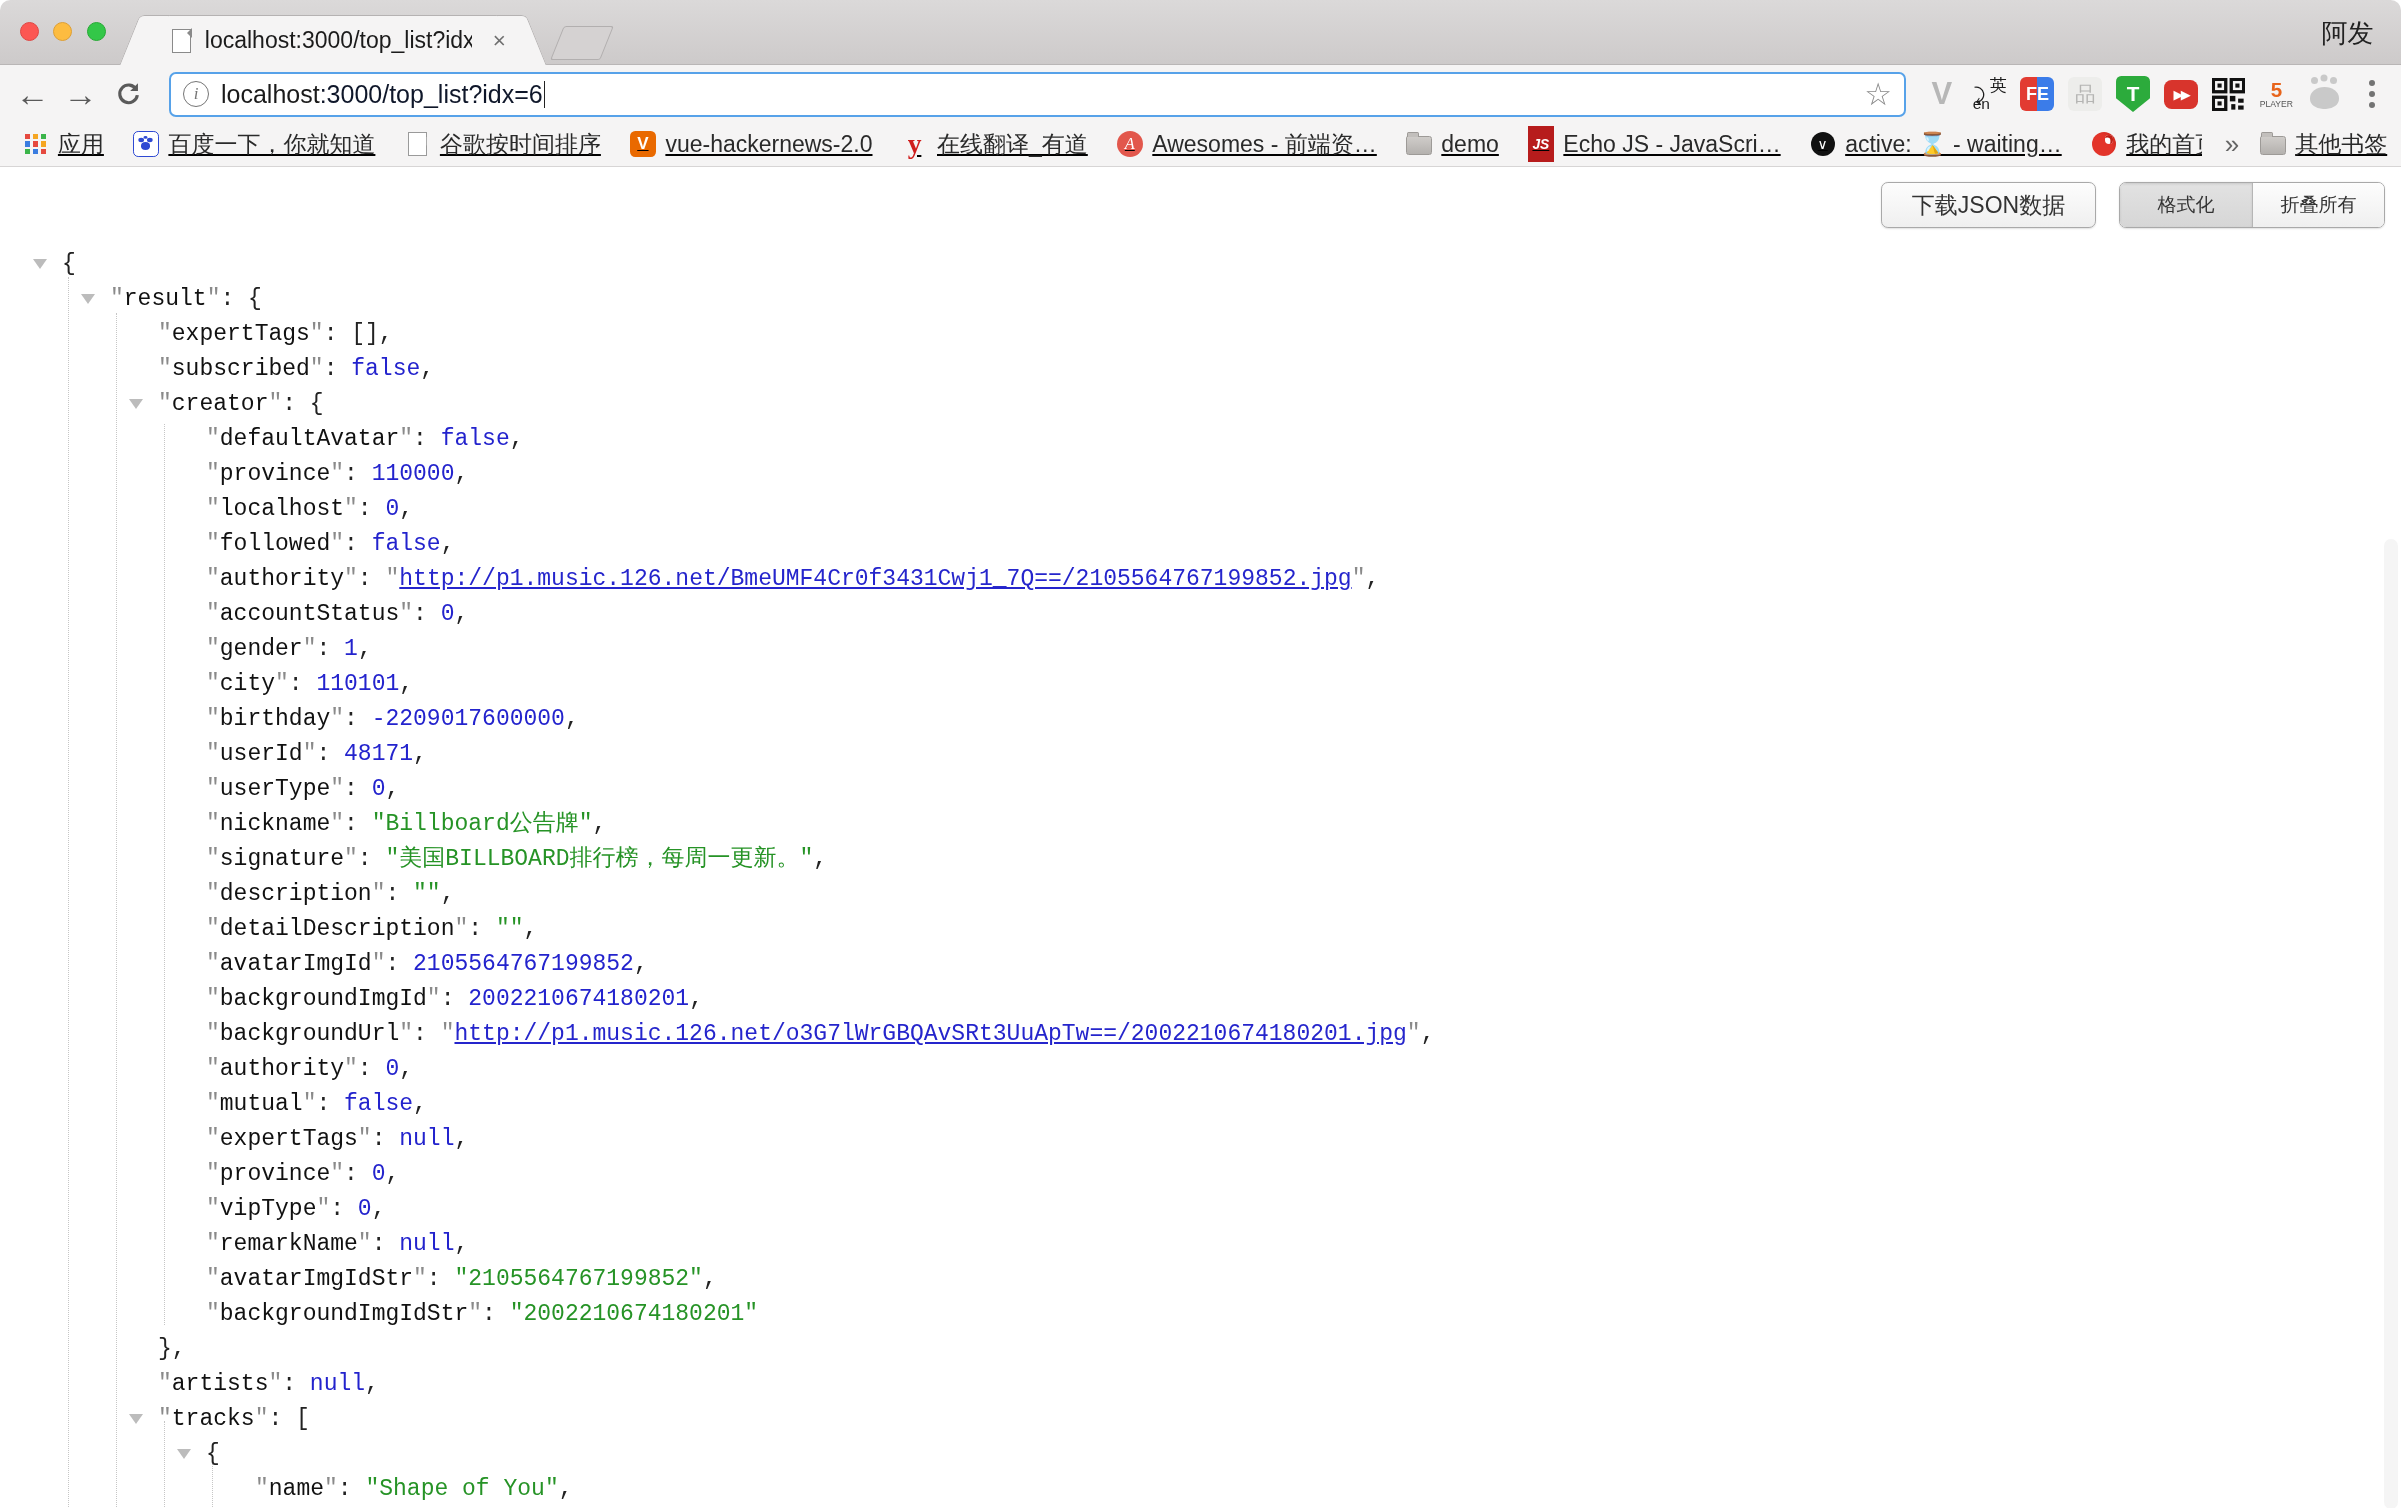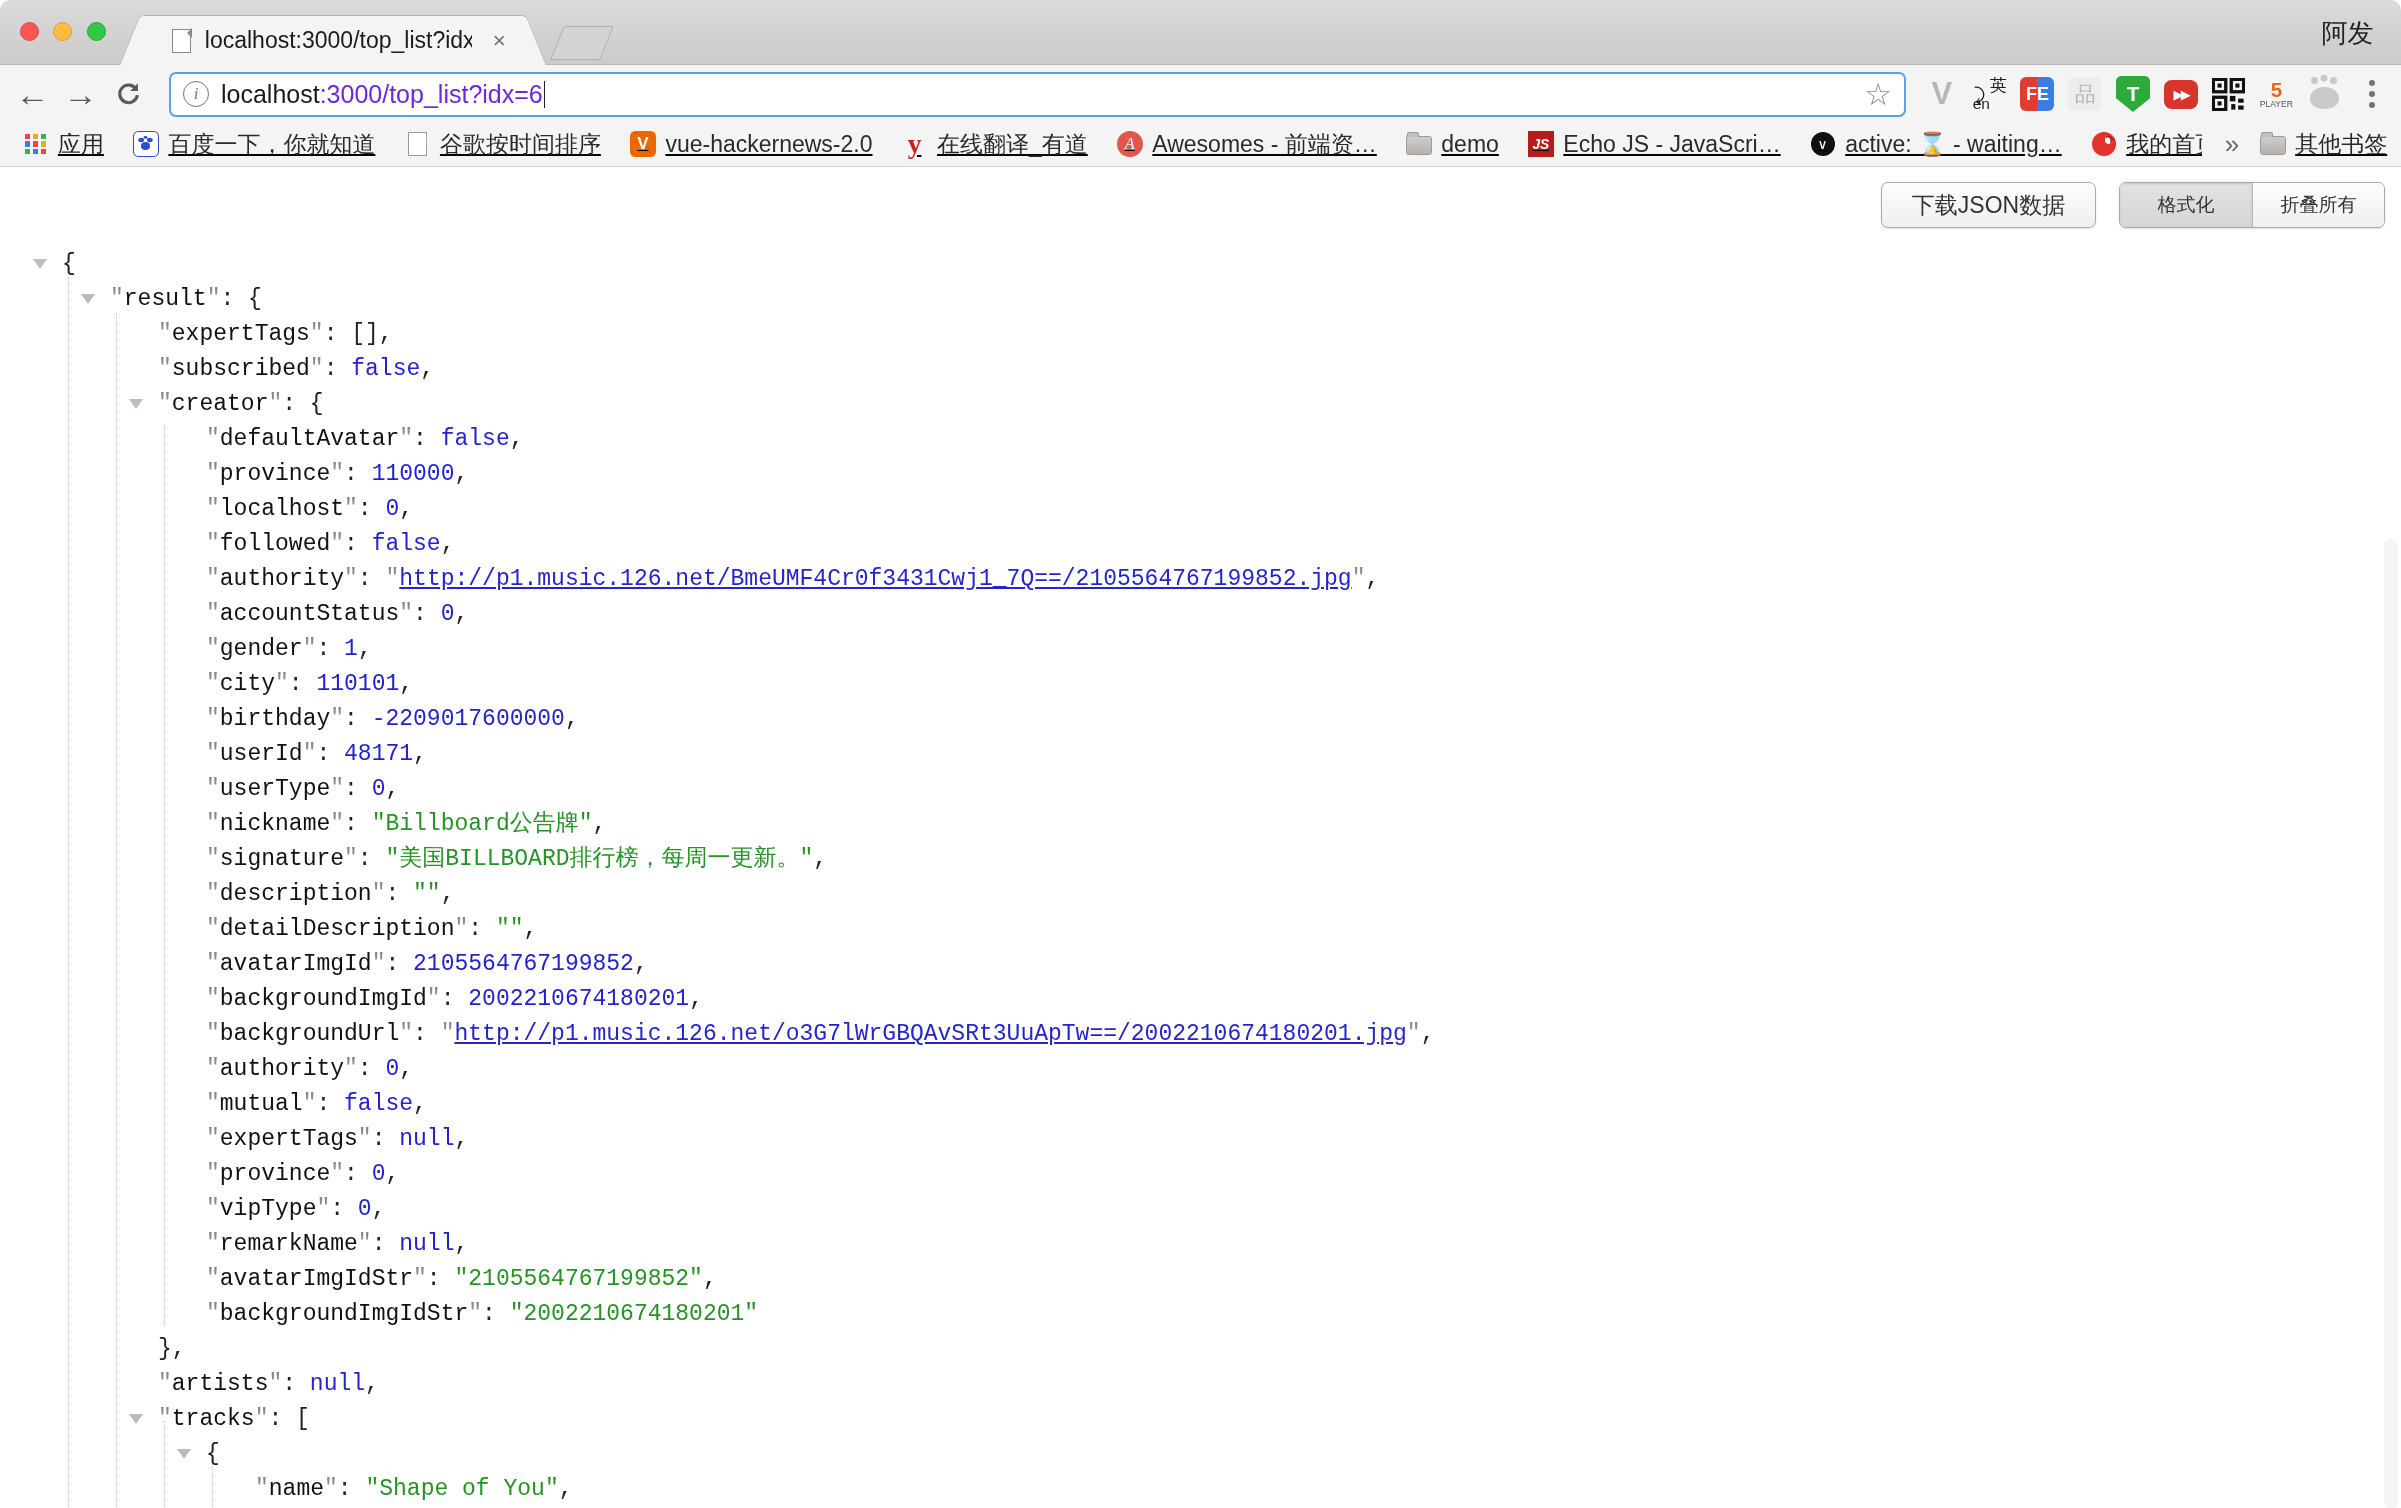--- a/index.html
+++ b/index.html
@@ -36,21 +36,21 @@
 
   
   .toolbar{position:absolute;top:65px;left:0;width:2401px;height:58px;background:var(--toolbar-bg);}
   .nav-ic{position:absolute;top:0;height:58px;display:flex;align-items:center;justify-content:center;color:#5a5a5a;font-size:34px;width:41px;}
   .urlbar{position:absolute;left:169px;top:6.9px;width:1737px;height:45px;background:#fff;
     border:2.6px solid var(--focus-ring);border-radius:6.9px;display:flex;align-items:center;padding:0 12px;}
   .info-ic{width:26px;height:26px;border:1.7px solid #757575;border-radius:50%;color:#757575;
     font-size:17px;font-family:"Liberation Serif",serif;font-style:italic;display:flex;align-items:center;justify-content:center;flex:none;}
   .url-text{font-size:25px;margin-left:12px;white-space:nowrap;}
   .url-host{color:#1a1a1a;}
-  .url-rest{color:#6d28d9;}
+  .url-rest{color:#0f172a;}
   .caret{display:inline-block;width:1.7px;height:27.5px;background:#222;vertical-align:-5.2px;margin-left:0.9px;}
   .star-ic{margin-left:auto;font-size:31px;color:#8a8a8a;}
   .ext-row{position:absolute;right:12px;top:0;height:58px;display:flex;align-items:center;gap:13.8px;}
   .ext{width:34px;height:34px;display:flex;align-items:center;justify-content:center;position:relative;flex:none;}
 
   
   .xi{border-radius:6px;display:flex;align-items:center;justify-content:center;}
   .xi-vuegray{font-size:31px;font-weight:bold;color:#b7b7b7;}
   .xi-translate{width:34px;height:34px;position:relative;color:#1c1c1c;}
   .xi-translate .zt{position:absolute;top:-3.4px;right:0;font-size:17px;}
@@ -84,21 +84,21 @@
   .ic-baidu{width:26px;height:26px;background:#fff;border:1.7px solid #2e49d3;border-radius:5.2px;position:relative;}
   .ic-baidu::after{content:"";position:absolute;left:6.9px;top:10.3px;width:9.5px;height:7.7px;border-radius:50%;background:#2e49d3;
     box-shadow:-4.3px -6px 0 -1.7px #2e49d3,4.3px -6px 0 -1.7px #2e49d3,0 -8.6px 0 -2.6px #2e49d3;}
   .ic-page{width:19px;height:24px;background:#fff;border:1.7px solid #9a9a9a;position:relative;}
   .ic-page::after{content:"";position:absolute;top:-1.7px;right:-1.7px;width:0;height:0;border:6px solid #9a9a9a;border-left-color:transparent;border-bottom-color:transparent;border-top-color:transparent;border-right-color:#f5f4f4;transform:rotate(45deg) translate(3.4px,-3.4px);}
   .ic-vue{width:26px;height:26px;background:#e96900;border-radius:5.2px;color:#fff;font-weight:bold;font-size:17px;display:flex;align-items:center;justify-content:center;}
   .ic-youdao{color:#cf1d1c;font-weight:bold;font-size:27.5px;font-family:"Liberation Serif",serif;line-height:26px;}
   .ic-awesomes{width:26px;height:26px;border-radius:50%;background:#e2574c;color:#fff;font-size:16.3px;font-style:italic;font-family:"Liberation Serif",serif;display:flex;align-items:center;justify-content:center;}
   .ic-folder{width:26px;height:19px;background:linear-gradient(#cfccc9,#b4b1ae);border-radius:1.7px 2.6px 2.6px 2.6px;position:relative;margin-top:3.4px;border:0.9px solid #9d9a97;}
   .ic-folder::before{content:"";position:absolute;top:-5.2px;left:0;width:10.3px;height:4.3px;background:#c2bfbc;border:0.9px solid #9d9a97;border-bottom:none;border-radius:1.7px 1.7px 0 0;}
-  .ic-echojs{width:26px;height:26px;background:#b71c1c;color:#fff;font-weight:bold;font-size:13.8px;display:flex;align-items:center;justify-content:center;font-style:italic;}
+  .ic-echojs{width:26px;height:36px;background:#b71c1c;color:#fff;font-weight:bold;font-size:13.8px;display:flex;align-items:center;justify-content:center;font-style:italic;}
   .ic-active{width:24px;height:24px;background:#111;border-radius:50%;color:#fff;font-size:13.8px;display:flex;align-items:center;justify-content:center;}
   .ic-weibo{width:24px;height:24px;border-radius:50%;background:radial-gradient(circle at 35% 60%,#e3342a 55%,#c01f16 100%);position:relative;}
   .ic-weibo::after{content:"";position:absolute;right:2.6px;top:3.4px;width:8.6px;height:8.6px;border-radius:50%;background:#fff;box-shadow:inset -1.7px 1.7px 0 0.9px #c01f16;}
 
   
   .content{position:absolute;top:169px;left:0;width:2401px;height:1340px;background:#fff;}
   .btn{position:absolute;height:46px;border:1.7px solid #a9a9a9;border-radius:6.9px;
     background:linear-gradient(#fdfdfd,#efefef);font-size:23px;color:#333;display:flex;align-items:center;justify-content:center;}
   .btn-download{left:1881px;top:13px;width:215px;box-shadow:0 0.9px 1.7px rgba(0,0,0,.12);}
   .segmented{position:absolute;left:2119px;top:13px;height:46px;display:flex;border:1.7px solid #a9a9a9;border-radius:6.9px;overflow:hidden;box-shadow:0 0.9px 1.7px rgba(0,0,0,.12);}

